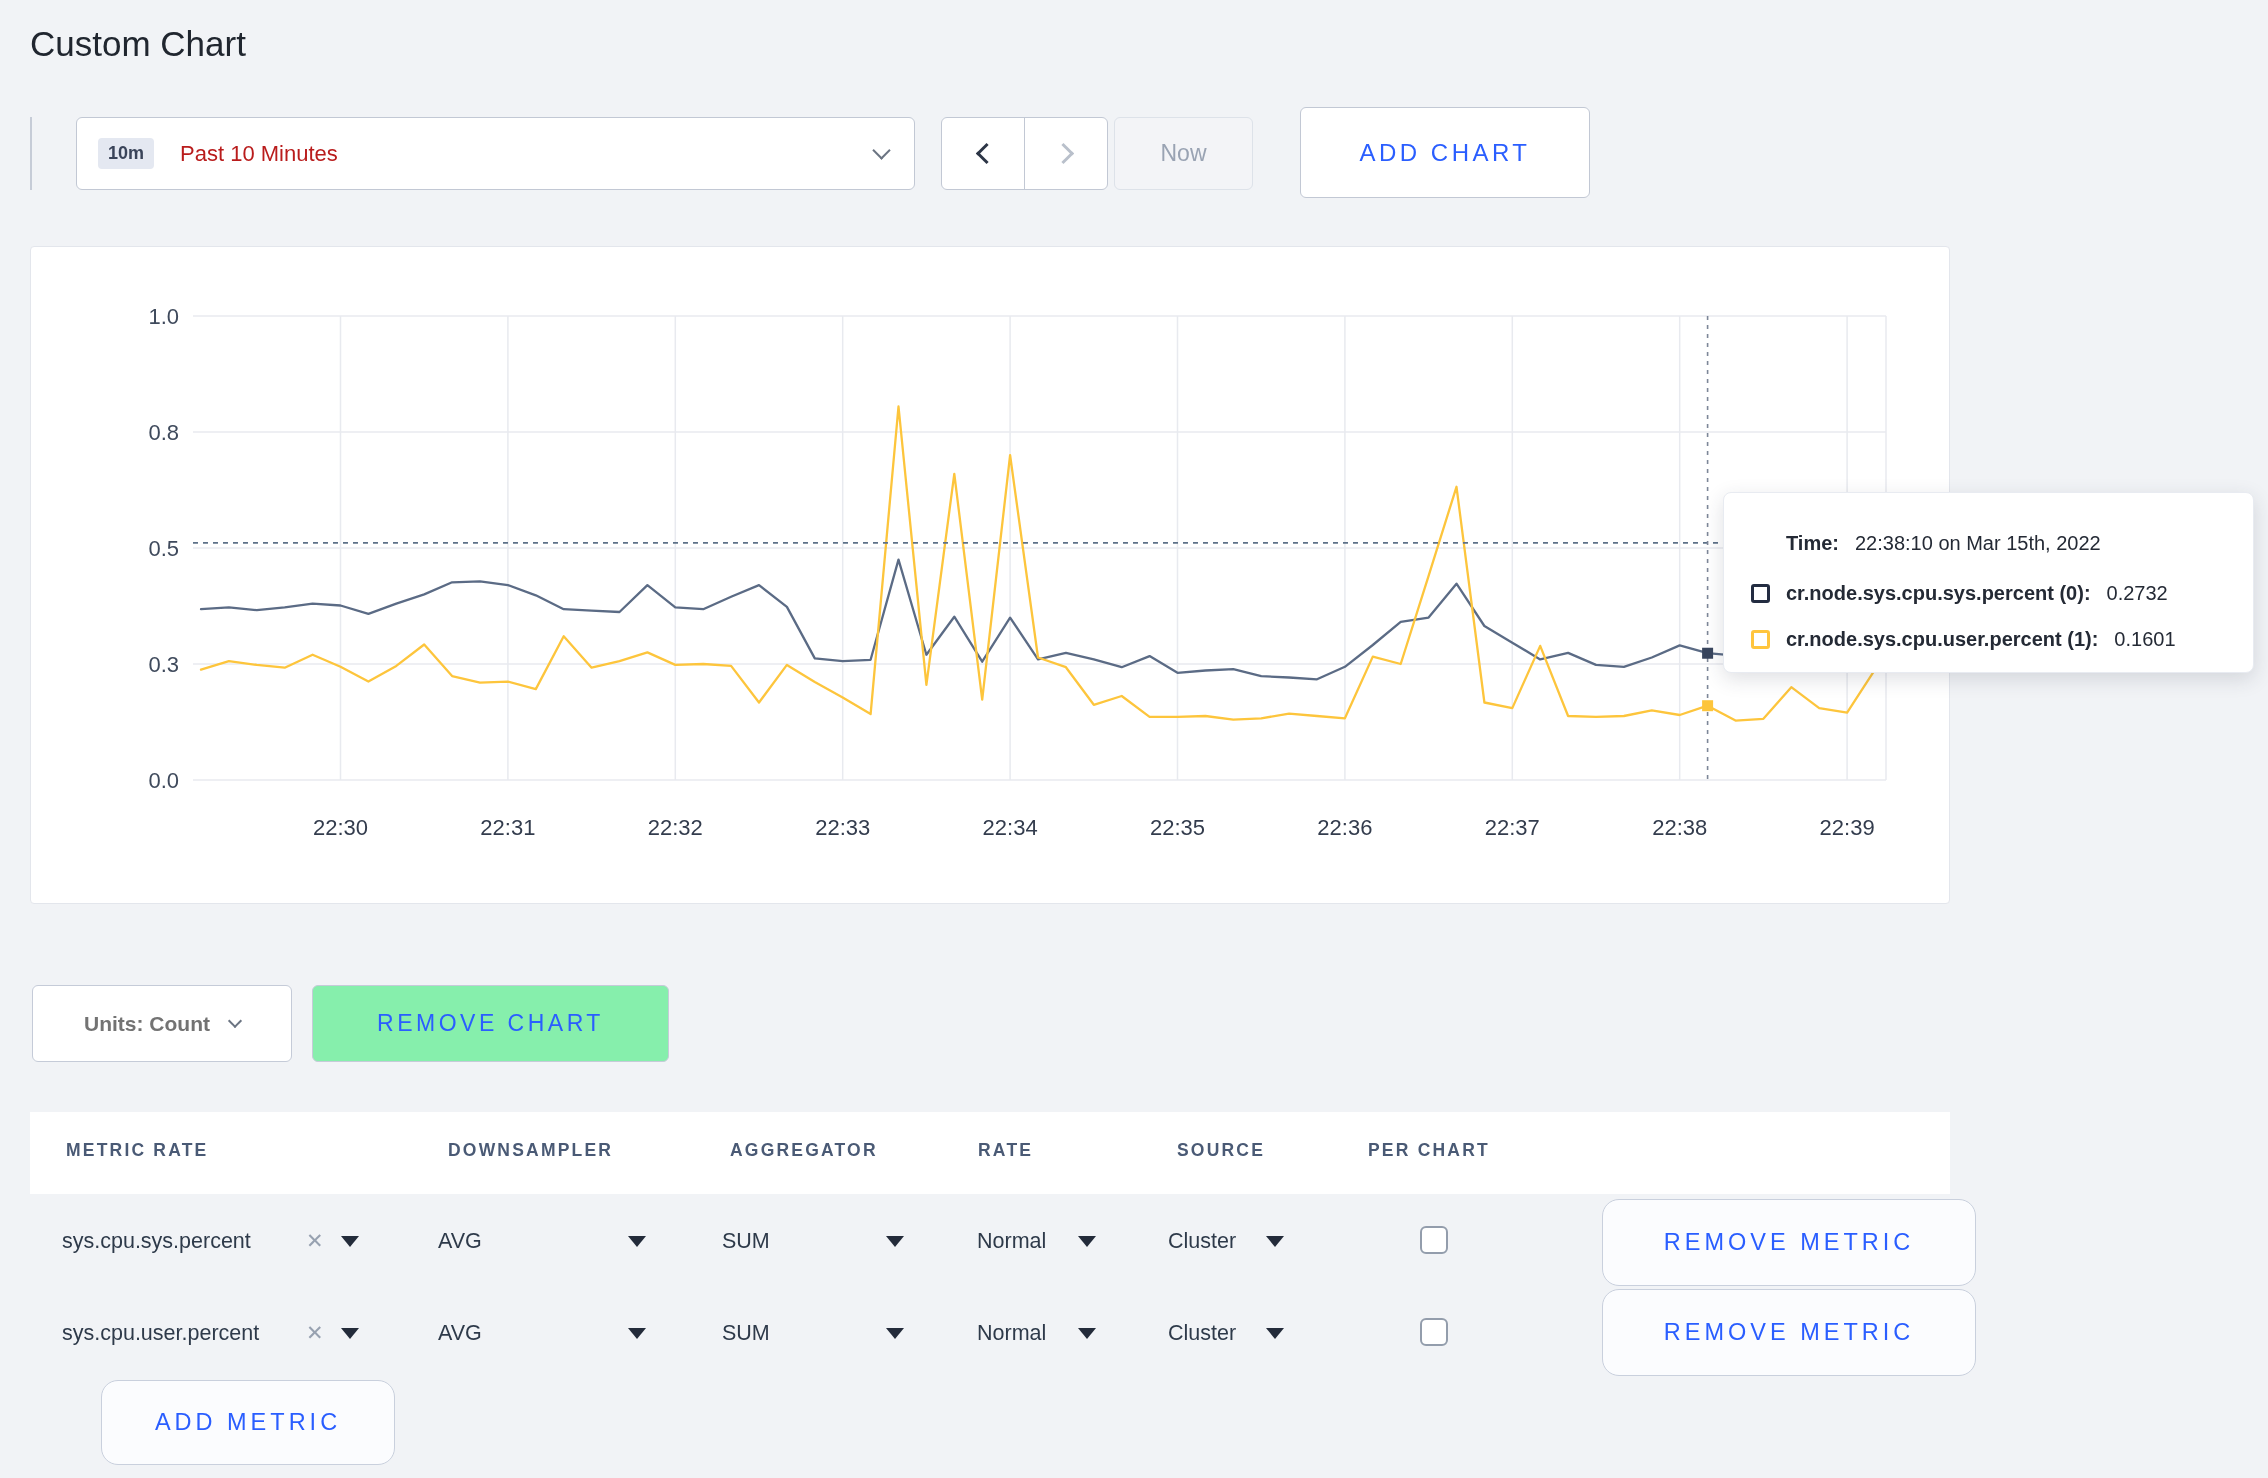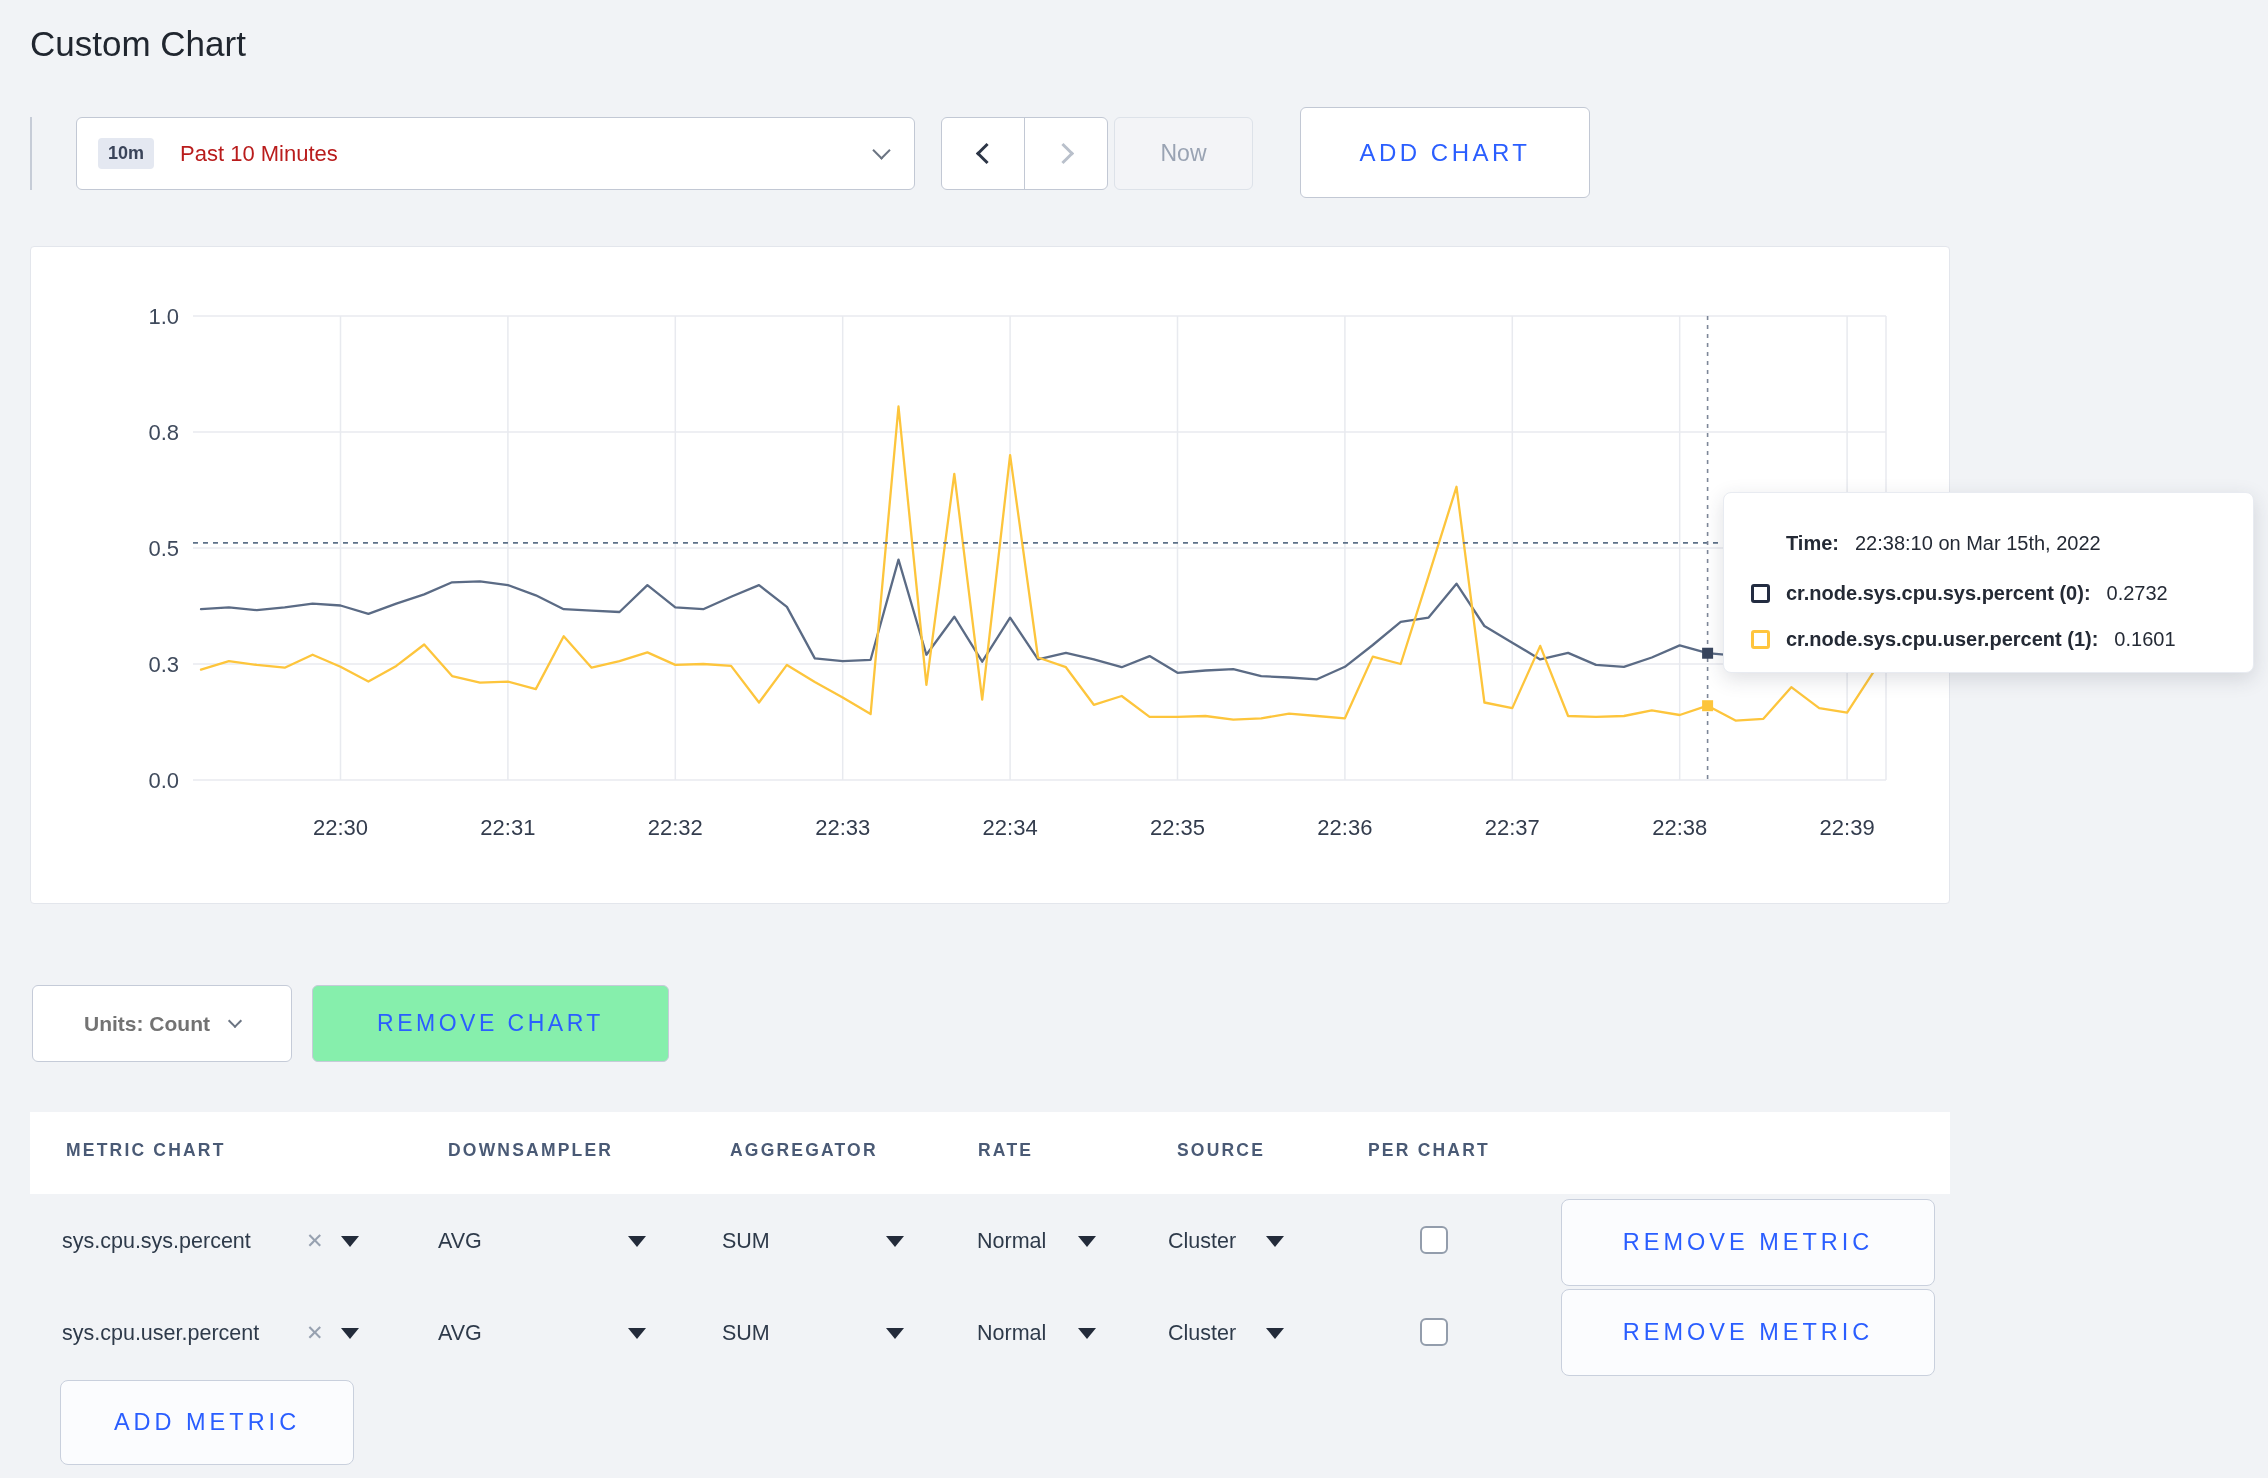--- a/index.html
+++ b/index.html
@@ -29,21 +29,21 @@
   .units-btn { left:32px; top:985px; width:260px; height:77px; background:#fff; border:1.5px solid #c5cbd8; border-radius:6px; display:flex; align-items:center; justify-content:center; gap:20px; }
   .units-label { font-size:21px; font-weight:700; color:#737373; }
   .chev-sm { width:10px; height:10px; border-right:2px solid #6b7482; border-bottom:2px solid #6b7482; transform:rotate(45deg); margin-top:-5px; }
   .remove-chart-btn { left:312px; top:985px; width:357px; height:77px; background:#86efac; border:1.5px solid #c5cbd8; border-radius:6px; font-size:23px; display:flex; align-items:center; justify-content:center; }
   .thead-band { left:30px; top:1112px; width:1920px; height:82px; background:#fff; }
   .th-label { position:absolute; top:28px; font-size:17.5px; font-weight:600; color:#4a5a75; letter-spacing:2.2px; }
   .cell-text { position:absolute; font-size:21.5px; color:#2e3a4a; }
   .x-mark { position:absolute; font-size:21px; color:#97a1b0; }
   .tri-down { position:absolute; width:0; height:0; border-left:9px solid transparent; border-right:9px solid transparent; border-top:11px solid #232b3a; }
   .checkbox { position:absolute; width:28px; height:28px; border:2.5px solid #939dac; border-radius:6px; background:#fff; }
-  .row-btn { position:absolute; background:#fbfcfe; border:1.5px solid #c9d0dd; border-radius:8px; font-size:23.5px; display:flex; align-items:center; justify-content:center; letter-spacing:4px; }
+  .row-btn { position:absolute; background:#fbfcfe; border:1.5px solid #c9d0dd; border-radius:17px; font-size:23.5px; display:flex; align-items:center; justify-content:center; letter-spacing:4px;margin-left:41px; }
   .rm1 { left:1561px; top:1199px; width:374px; height:87px; }
   .rm2 { left:1561px; top:1289px; width:374px; height:87px; }
   .add-metric-btn { left:60px; top:1380px; width:294px; height:85px; }
 </style>
 </head>
 <body>
 
 <div class="abs page-title">Custom Chart</div>
 
 <div class="abs tw-rule"></div>
@@ -128,21 +128,21 @@
 </div>
 
 <div class="abs units-btn">
   <span class="units-label">Units: Count</span>
   <span class="chev-sm"></span>
 </div>
 
 <div class="abs remove-chart-btn btn-blue-text">REMOVE CHART</div>
 
 <div class="abs thead-band">
-  <span class="th-label" style="left:36px;">METRIC CHART</span>
+  <span class="th-label" style="left:36px;">METRIC RATE</span>
   <span class="th-label" style="left:418px;">DOWNSAMPLER</span>
   <span class="th-label" style="left:700px;">AGGREGATOR</span>
   <span class="th-label" style="left:948px;">RATE</span>
   <span class="th-label" style="left:1147px;">SOURCE</span>
   <span class="th-label" style="left:1338px;">PER CHART</span>
 </div>
 
 <div>
   <span class="abs cell-text" style="left:62px; top:1229px;">sys.cpu.sys.percent</span>
   <span class="abs x-mark" style="left:306px; top:1229px;">✕</span>

